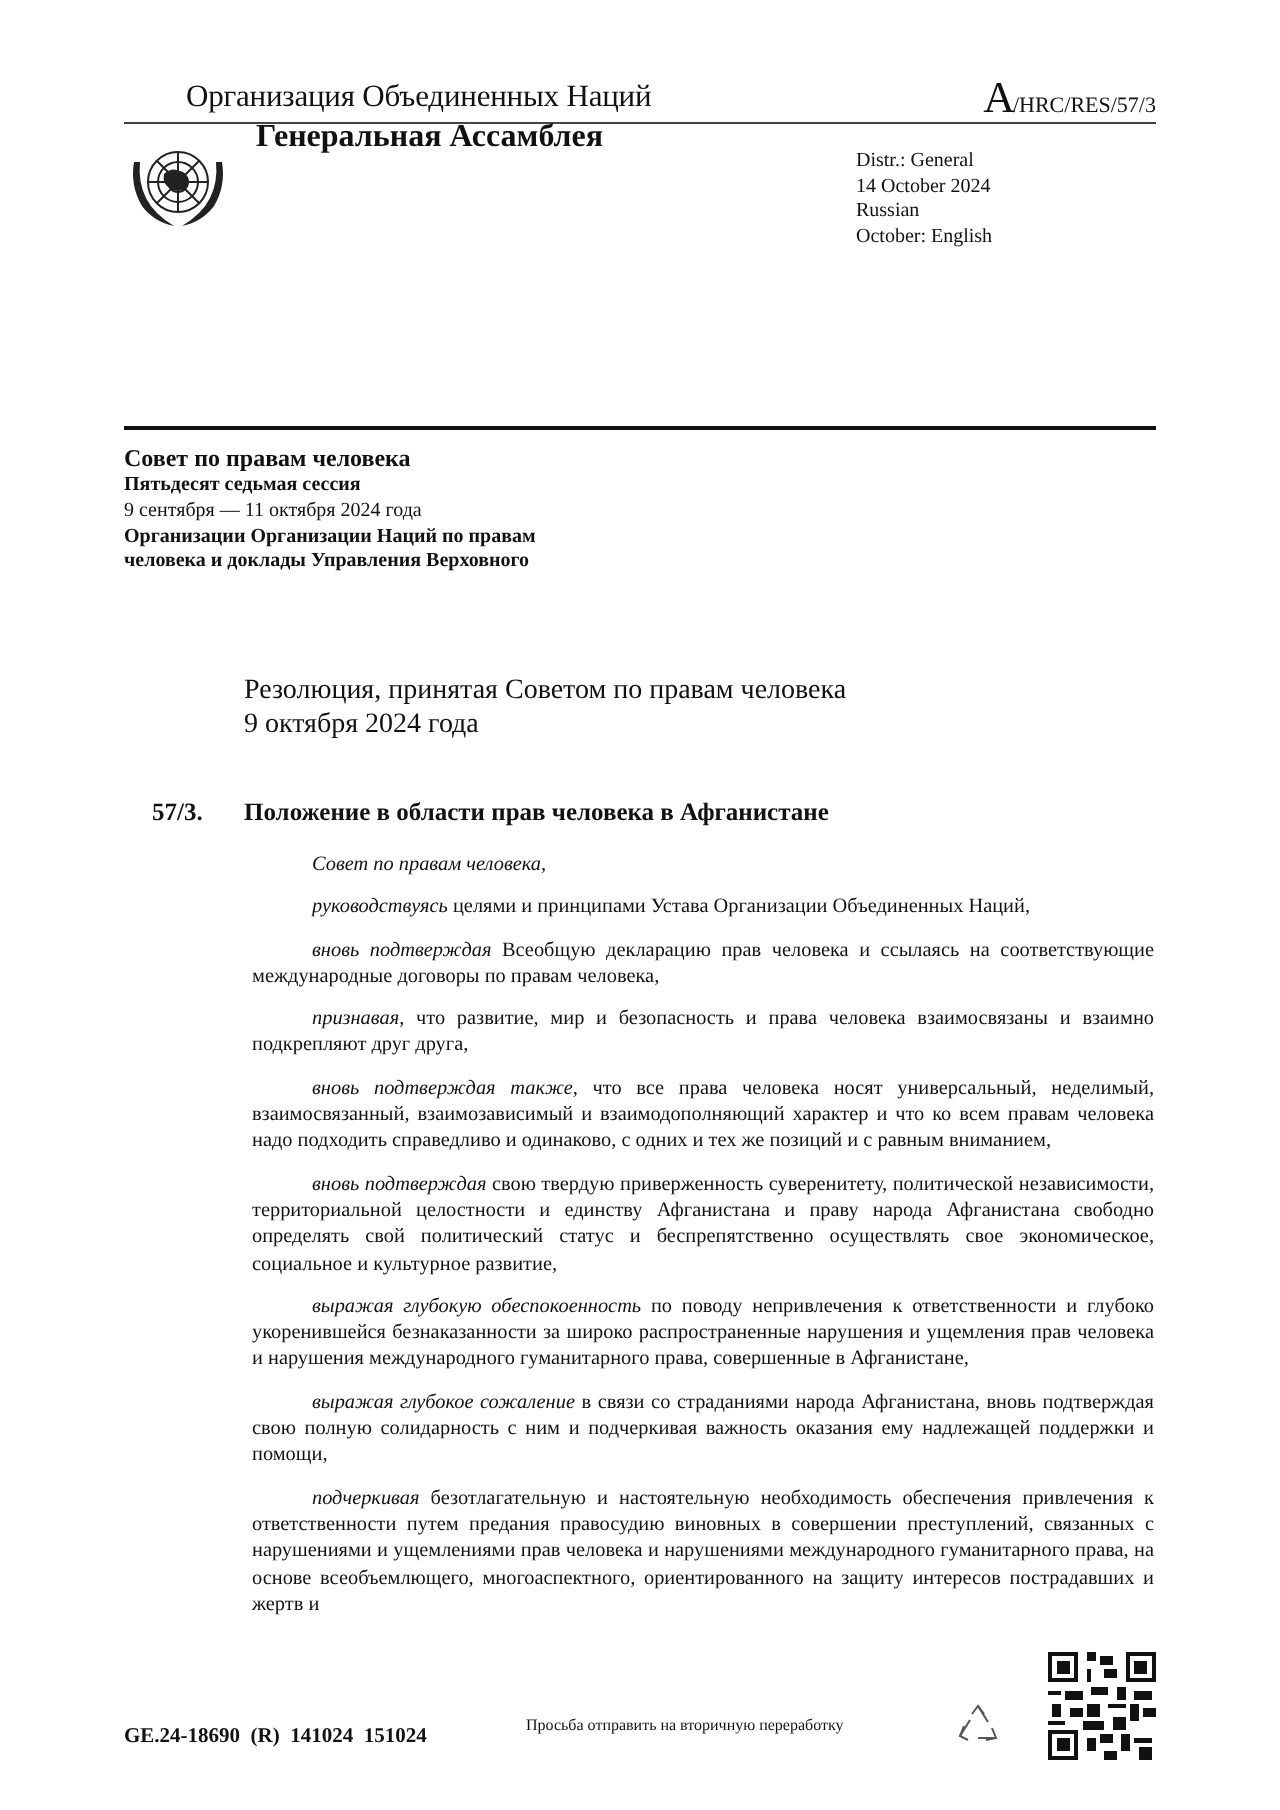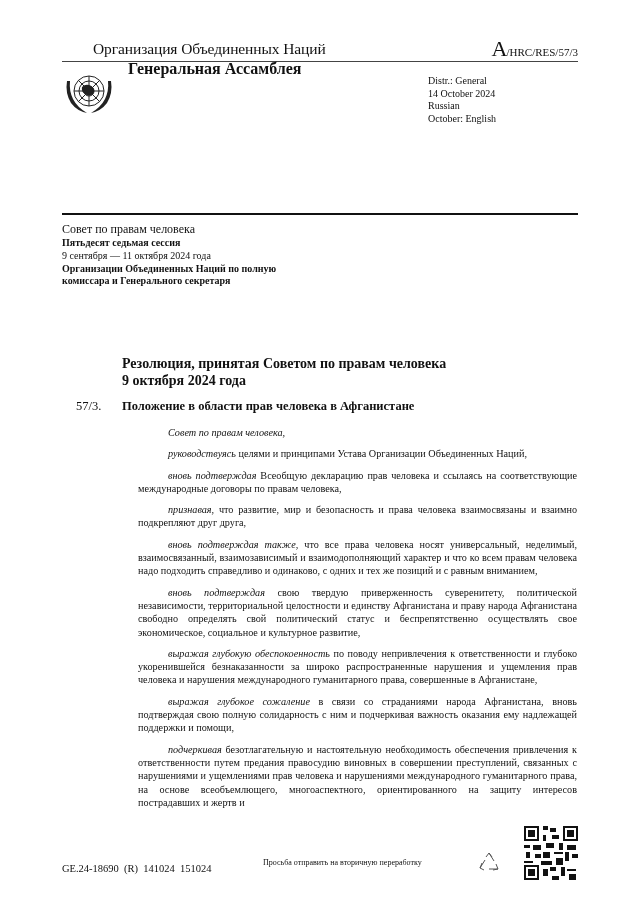--- a/index.html
+++ b/index.html
@@ -7,29 +7,29 @@
   .abs { position: absolute; }
   .org { left: 62px; top: 40px; font-size: 15.5px; letter-spacing: -0.1px; margin-left: 31px; }
   .symbol { right: 62px; top: 36px; font-size: 11px; white-space: nowrap; margin-left: 48px; }
   .symbol .big { font-size: 22px; letter-spacing: -1px; }
   .rule-top { left: 62px; width: 516px; top: 61px; height: 1px; background: #444; }
   .emblem { left: 63px; top: 67px; width: 52px; height: 50px; }
   .assembly { left: 128px; top: 60px; font-size: 16px; font-weight: bold; }
   .distr { left: 428px; top: 75px; font-size: 10px; line-height: 12.7px; }
   .rule-thick { left: 62px; width: 516px; top: 213px; height: 2px; background: #111; }
   .session { left: 62px; top: 222px; font-size: 10px; line-height: 12.8px; }
-  .session .council { font-size: 12px; font-weight: normal; line-height: 15px; }
+  .session .council { font-size: 12px; font-weight: bold; line-height: 15px; }
   .session .b { font-weight: bold; }
-  .res-title { left: 122px; top: 356px; font-size: 14px; font-weight: bold; line-height: 16.5px; }
-  .res-num { left: 76px; top: 399px; font-size: 12.5px; font-weight: normal; text-align: right; }
+  .res-title { left: 122px; top: 338px; font-size: 14px; font-weight: normal; line-height: 16.5px; }
+  .res-num { left: 76px; top: 399px; font-size: 12.5px; font-weight: bold; text-align: right; }
   .res-head { left: 122px; top: 399px; font-size: 12.5px; font-weight: bold; }
   .body { left: 122px; top: 426px; width: 455px; font-size: 10.2px; line-height: 13.3px; }
-  .para { text-align: justify; text-indent: 30px; margin: 0 0 8px 16px; }
+  .para { text-align: justify; text-indent: 30px; margin: 0 0 8px 4px; }
   .para .it { font-style: italic; }
-  .footer-code { left: 62px; top: 863px; font-size: 10.5px; }
+  .footer-code { left: 62px; top: 863px; font-size: 10.5px; font-weight: bold; }
   .recycle-text { left: 263px; top: 858px; font-size: 8px; }
   .recycle-icon { left: 478px; top: 852px; width: 22px; height: 22px; }
   .qr { left: 524px; top: 826px; width: 54px; height: 54px; }
 </style>
 </head>
 <body>
 
 <div class="abs org">Организация Объединенных Наций</div>
 <div class="abs symbol">
   <span class="big">A</span><span>/HRC/RES/57/3</span>
@@ -61,22 +61,22 @@
   <div>Russian</div>
   <div>October: English</div>
 </div>
 
 <div class="abs rule-thick"></div>
 
 <div class="abs session">
   <div class="council">Совет по правам человека</div>
   <div class="b">Пятьдесят седьмая сессия</div>
   <div>9 сентября — 11 октября 2024 года</div>
-  <div class="b">Организации Объединенных Наций по полную</div>
-  <div class="b">комиссара и Генерального секретаря</div>
+  <div class="b">Организации Организации Наций по правам</div>
+  <div class="b">человека и доклады Управления Верховного</div>
 </div>
 
 <div class="abs res-title">
   <div>Резолюция, принятая Советом по правам человека</div>
   <div>9 октября 2024 года</div>
 </div>
 
 <div class="abs res-num">57/3.</div>
 <div class="abs res-head">Положение в области прав человека в Афганистане</div>
 

